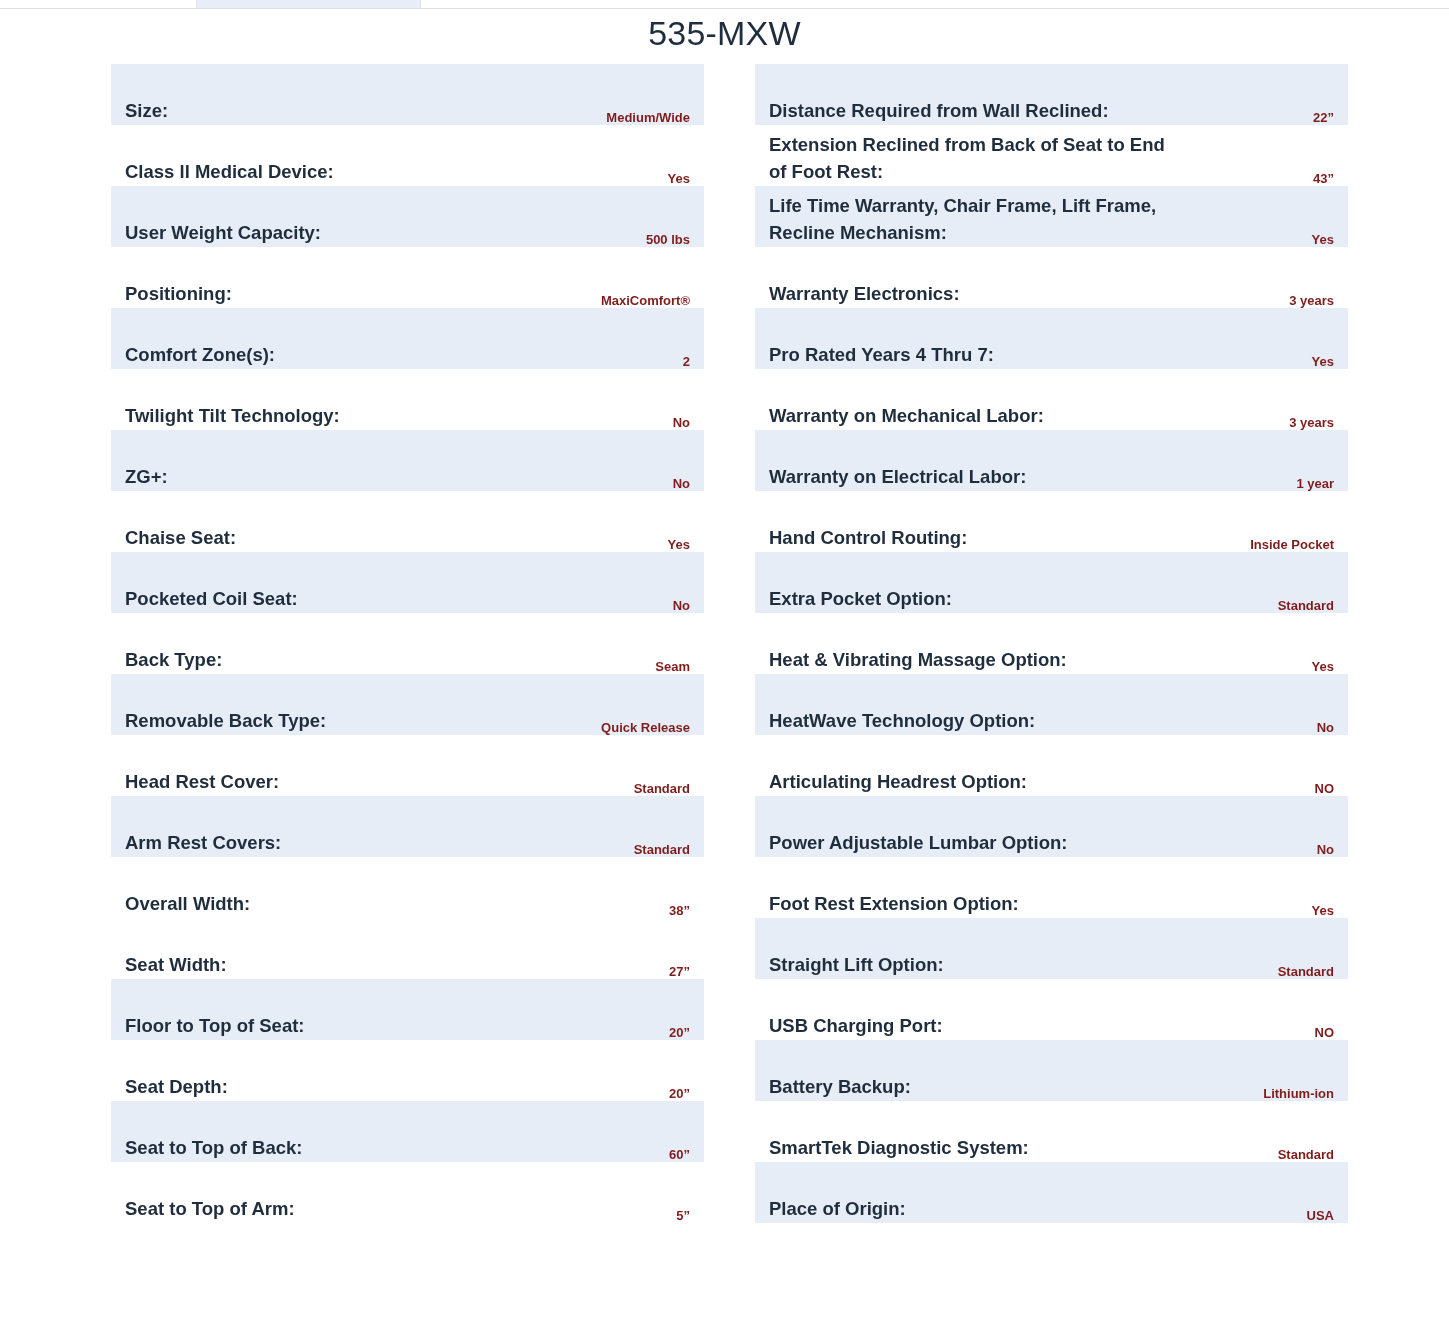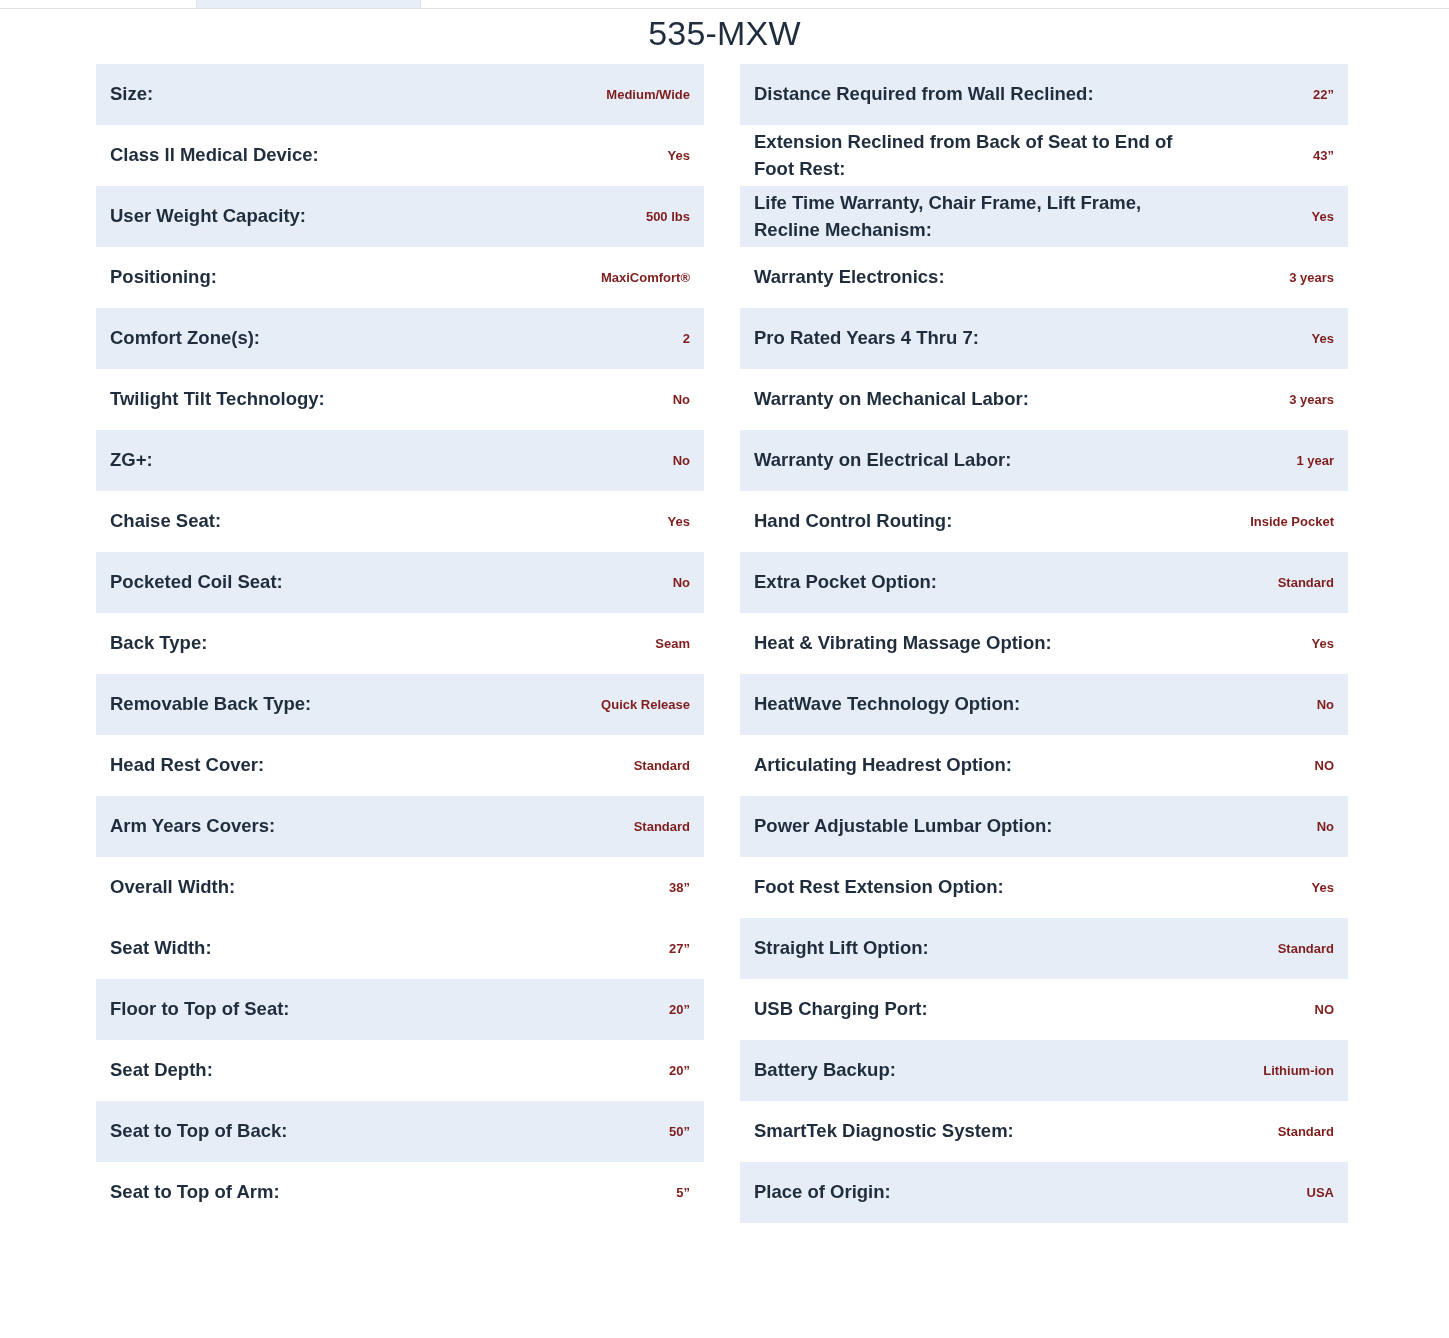--- a/index.html
+++ b/index.html
@@ -61,25 +61,26 @@
   .col-left {
     margin-left: 96px;
     width: 608px;
   }
   .col-right {
     margin-left: 36px;
     width: 608px;
   }
   .spec-row {
     display: flex;
-    align-items: center;
+    align-items: flex-end;
     justify-content: space-between;
     padding: 0 14px;
     min-height: 61px;
     box-sizing: border-box;
+    margin-left: 15px;
   }
   .spec-row.alt {
     background: #e6edf7;
   }
   .spec-label {
     font-size: 18.5px;
     font-weight: bold;
     color: #1f2d3d;
     line-height: 1.45;
     max-width: 74%;
@@ -146,42 +147,42 @@
       </div>
       <div class="spec-row alt">
         <div class="spec-label">Removable Back Type:</div>
         <div class="spec-value">Quick Release</div>
       </div>
       <div class="spec-row">
         <div class="spec-label">Head Rest Cover:</div>
         <div class="spec-value">Standard</div>
       </div>
       <div class="spec-row alt">
-        <div class="spec-label">Arm Years Covers:</div>
+        <div class="spec-label">Arm Rest Covers:</div>
         <div class="spec-value">Standard</div>
       </div>
       <div class="spec-row">
         <div class="spec-label">Overall Width:</div>
         <div class="spec-value">38”</div>
       </div>
       <div class="spec-row">
         <div class="spec-label">Seat Width:</div>
         <div class="spec-value">27”</div>
       </div>
       <div class="spec-row alt">
         <div class="spec-label">Floor to Top of Seat:</div>
         <div class="spec-value">20”</div>
       </div>
       <div class="spec-row">
         <div class="spec-label">Seat Depth:</div>
         <div class="spec-value">20”</div>
       </div>
       <div class="spec-row alt">
         <div class="spec-label">Seat to Top of Back:</div>
-        <div class="spec-value">50”</div>
+        <div class="spec-value">60”</div>
       </div>
       <div class="spec-row">
         <div class="spec-label">Seat to Top of Arm:</div>
         <div class="spec-value">5”</div>
       </div>
     </div>
   <div class="col col-right">
       <div class="spec-row alt">
         <div class="spec-label">Distance Required from Wall Reclined:</div>
         <div class="spec-value">22”</div>

